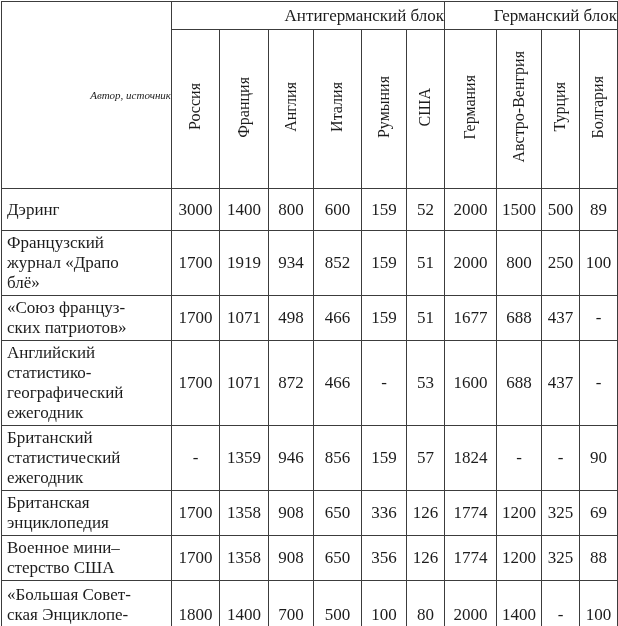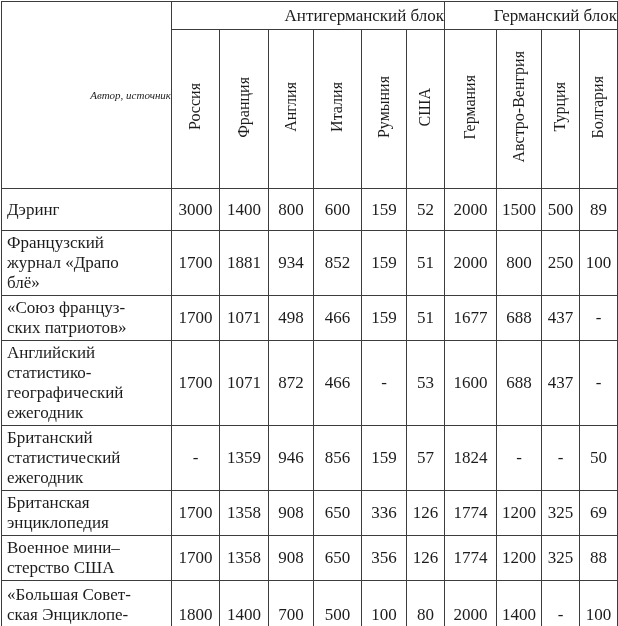--- a/index.html
+++ b/index.html
@@ -112,21 +112,21 @@
       <td class="num-cell">2000</td>
       <td class="num-cell">1500</td>
       <td class="num-cell">500</td>
       <td class="num-cell">89</td>
     </tr>
     <tr style="height:61px">
       <td class="source-cell">Французский
 журнал «Драпо
 блё»</td>
       <td class="num-cell">1700</td>
-      <td class="num-cell">1881</td>
+      <td class="num-cell">1919</td>
       <td class="num-cell">934</td>
       <td class="num-cell">852</td>
       <td class="num-cell">159</td>
       <td class="num-cell">51</td>
       <td class="num-cell">2000</td>
       <td class="num-cell">800</td>
       <td class="num-cell">250</td>
       <td class="num-cell">100</td>
     </tr>
     <tr style="height:44px">
@@ -165,21 +165,21 @@
 ежегодник</td>
       <td class="num-cell">-</td>
       <td class="num-cell">1359</td>
       <td class="num-cell">946</td>
       <td class="num-cell">856</td>
       <td class="num-cell">159</td>
       <td class="num-cell">57</td>
       <td class="num-cell">1824</td>
       <td class="num-cell">-</td>
       <td class="num-cell">-</td>
-      <td class="num-cell">50</td>
+      <td class="num-cell">90</td>
     </tr>
     <tr style="height:44px">
       <td class="source-cell">Британская
 энциклопедия</td>
       <td class="num-cell">1700</td>
       <td class="num-cell">1358</td>
       <td class="num-cell">908</td>
       <td class="num-cell">650</td>
       <td class="num-cell">336</td>
       <td class="num-cell">126</td>

